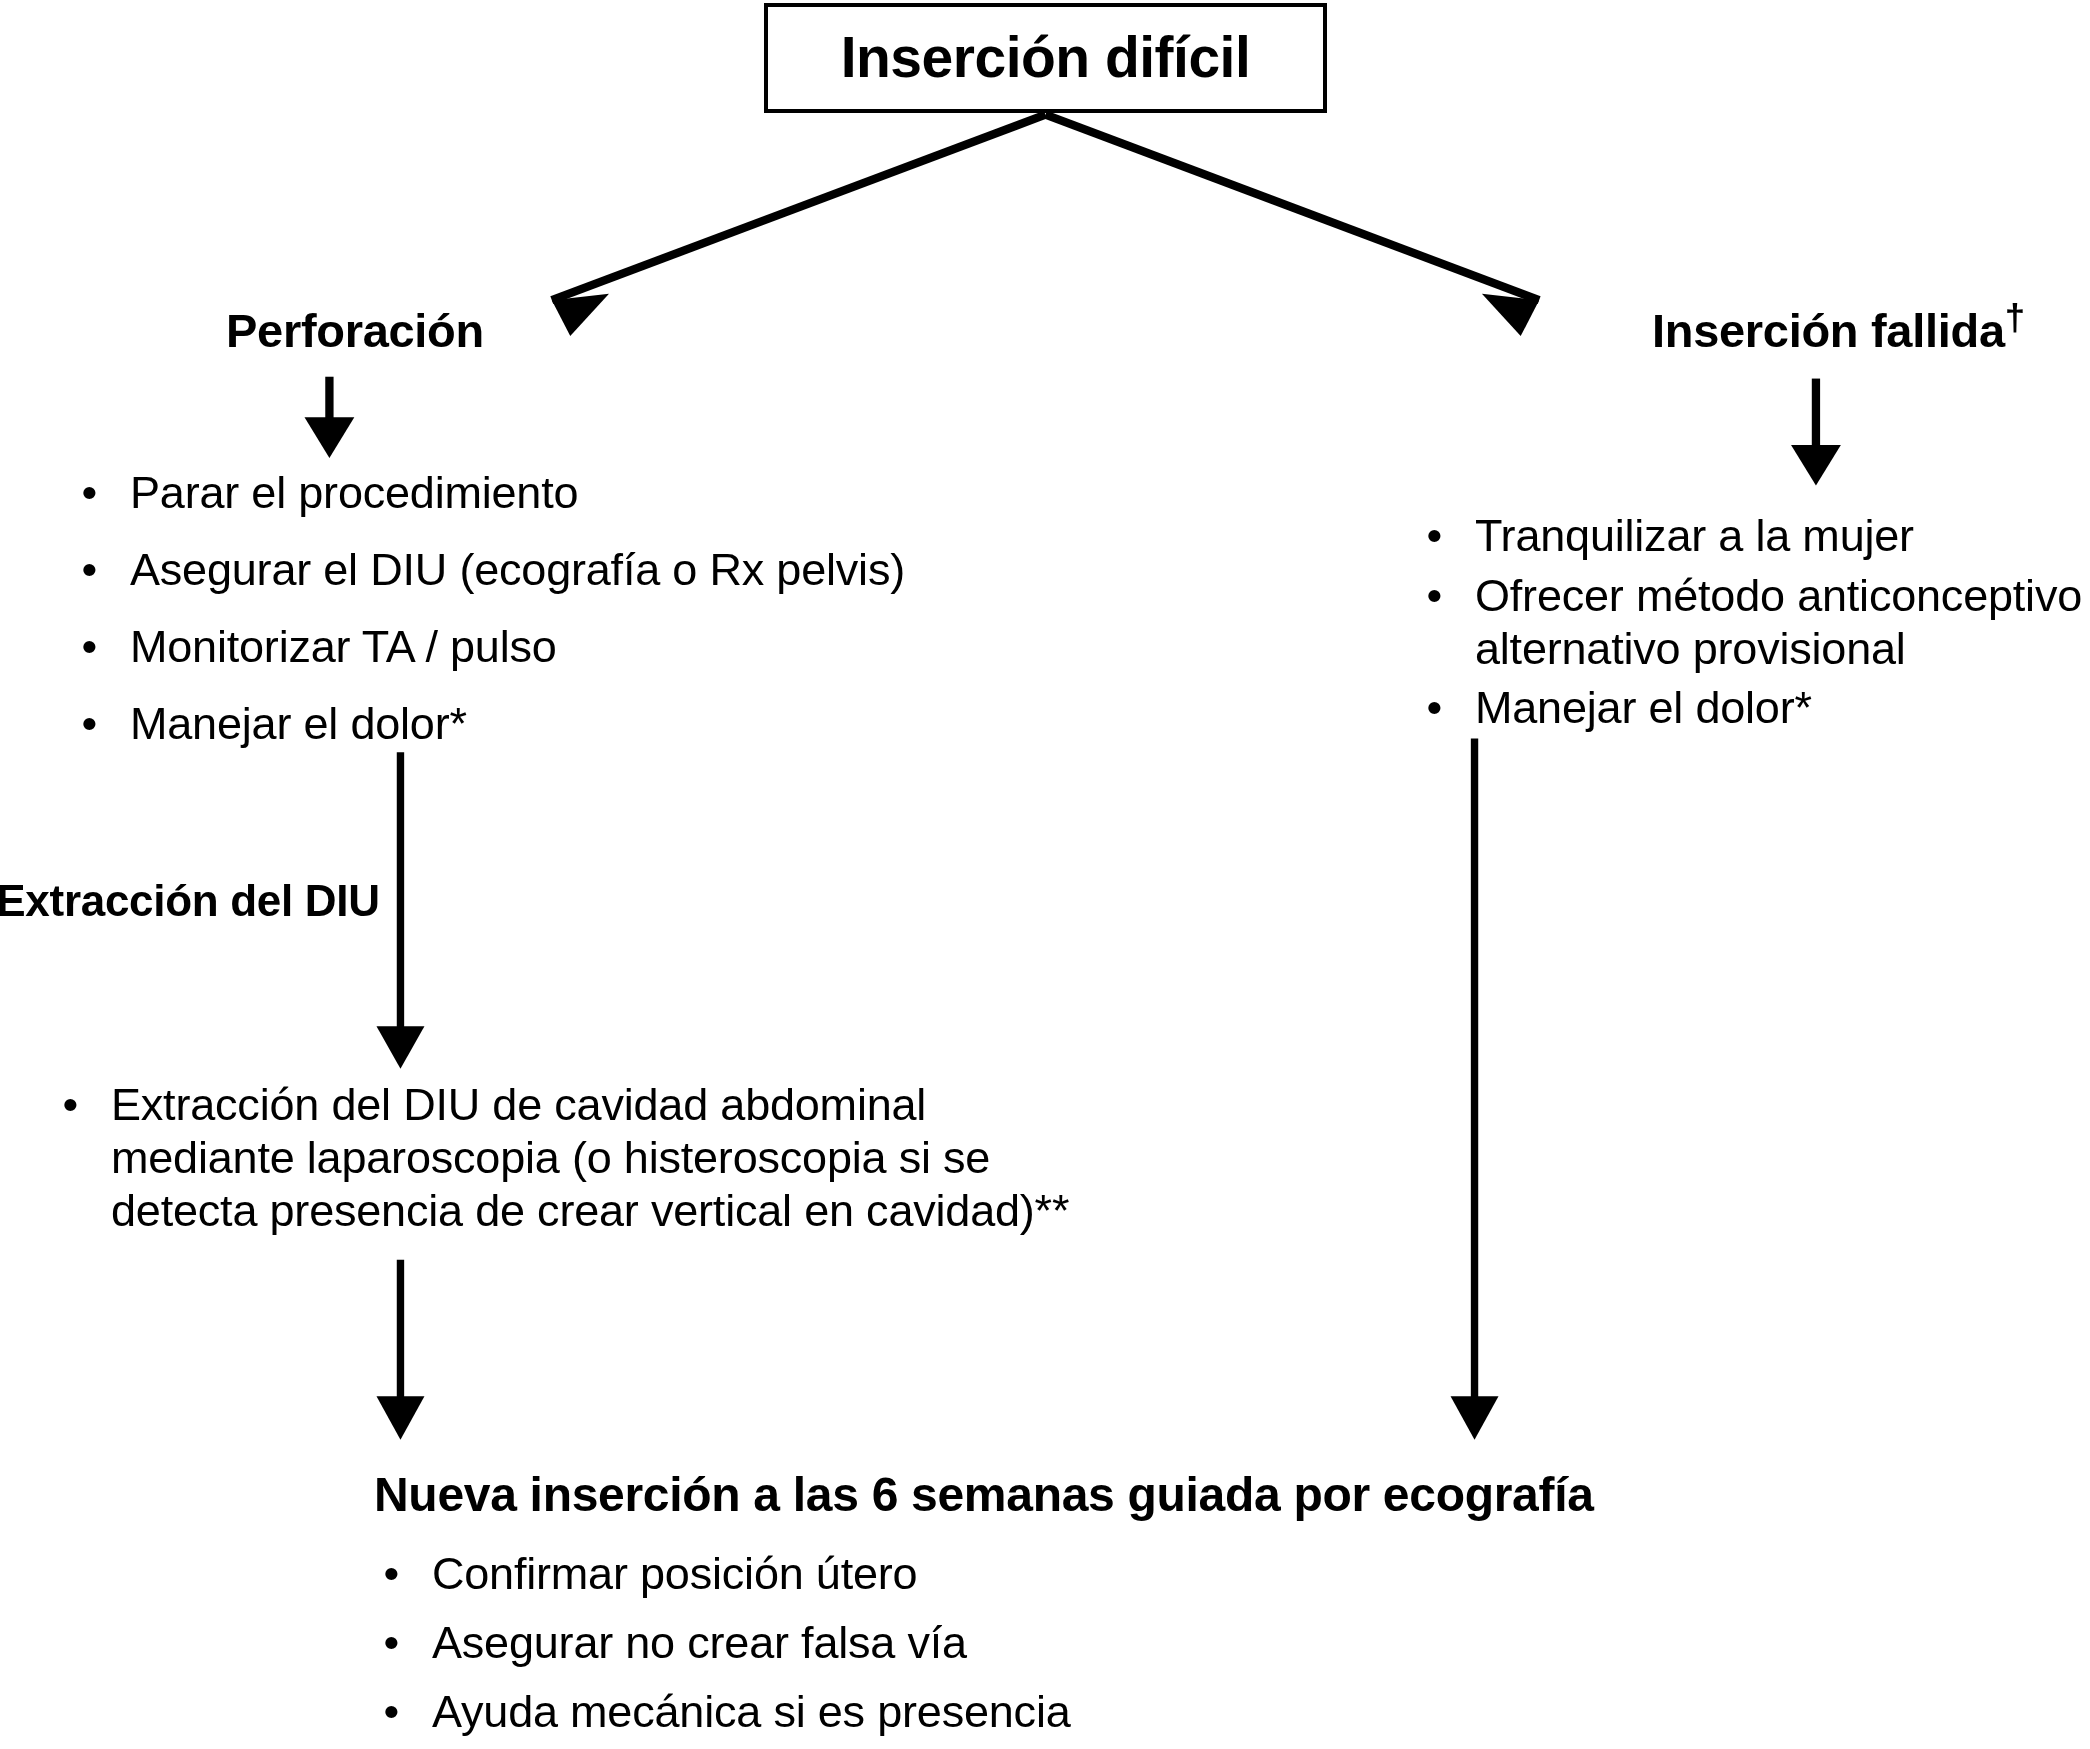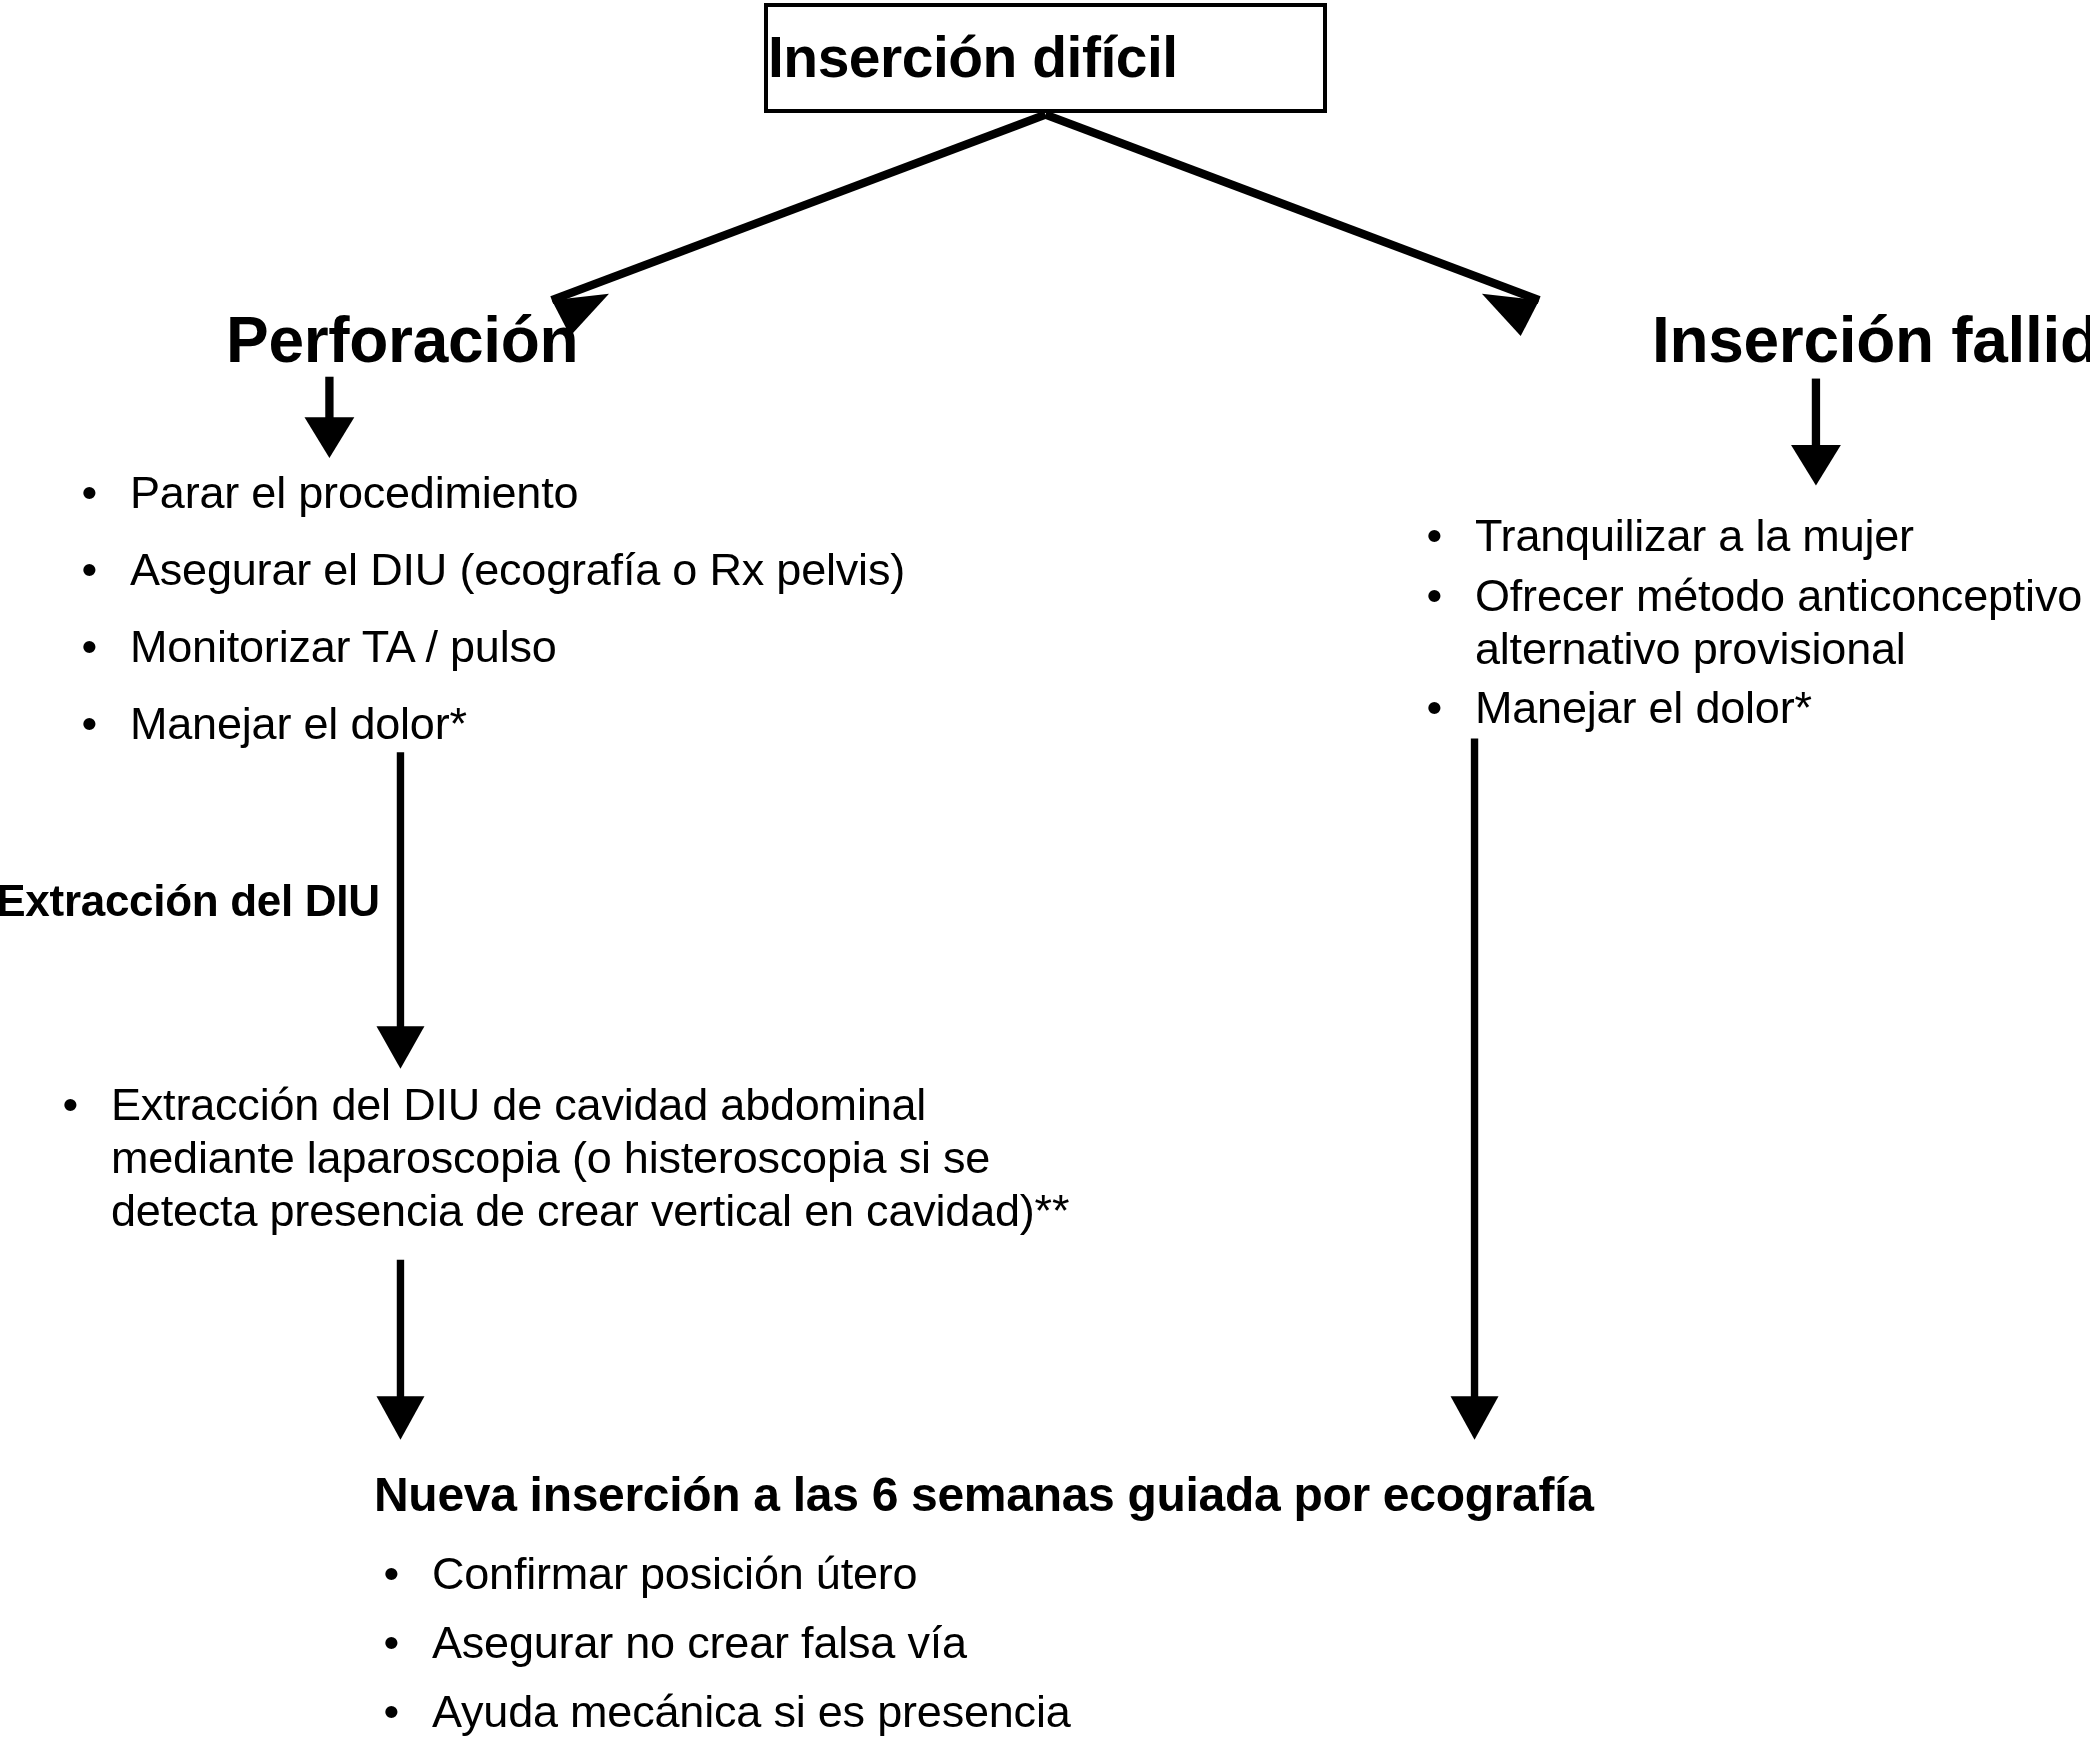--- a/index.html
+++ b/index.html
@@ -24,30 +24,31 @@
     height: 1750px;
     pointer-events: none;
   }
   .node-box {
     position: absolute;
     box-sizing: border-box;
     border: 4.6px solid #000000;
     background: #ffffff;
     display: flex;
     align-items: center;
+    justify-content: center;
   }
   .node-box .box-label {
     font-size: 57px;
     font-weight: bold;
     letter-spacing: -0.5px;
     line-height: 1;
   }
   .branch-heading {
     position: absolute;
-    font-size: 64px;
+    font-size: 47px;
     font-weight: bold;
     letter-spacing: -0.3px;
     white-space: nowrap;
     line-height: 1.1;
   }
   .section-heading {
     position: absolute;
     font-size: 44px;
     font-weight: bold;
     letter-spacing: -0.3px;

